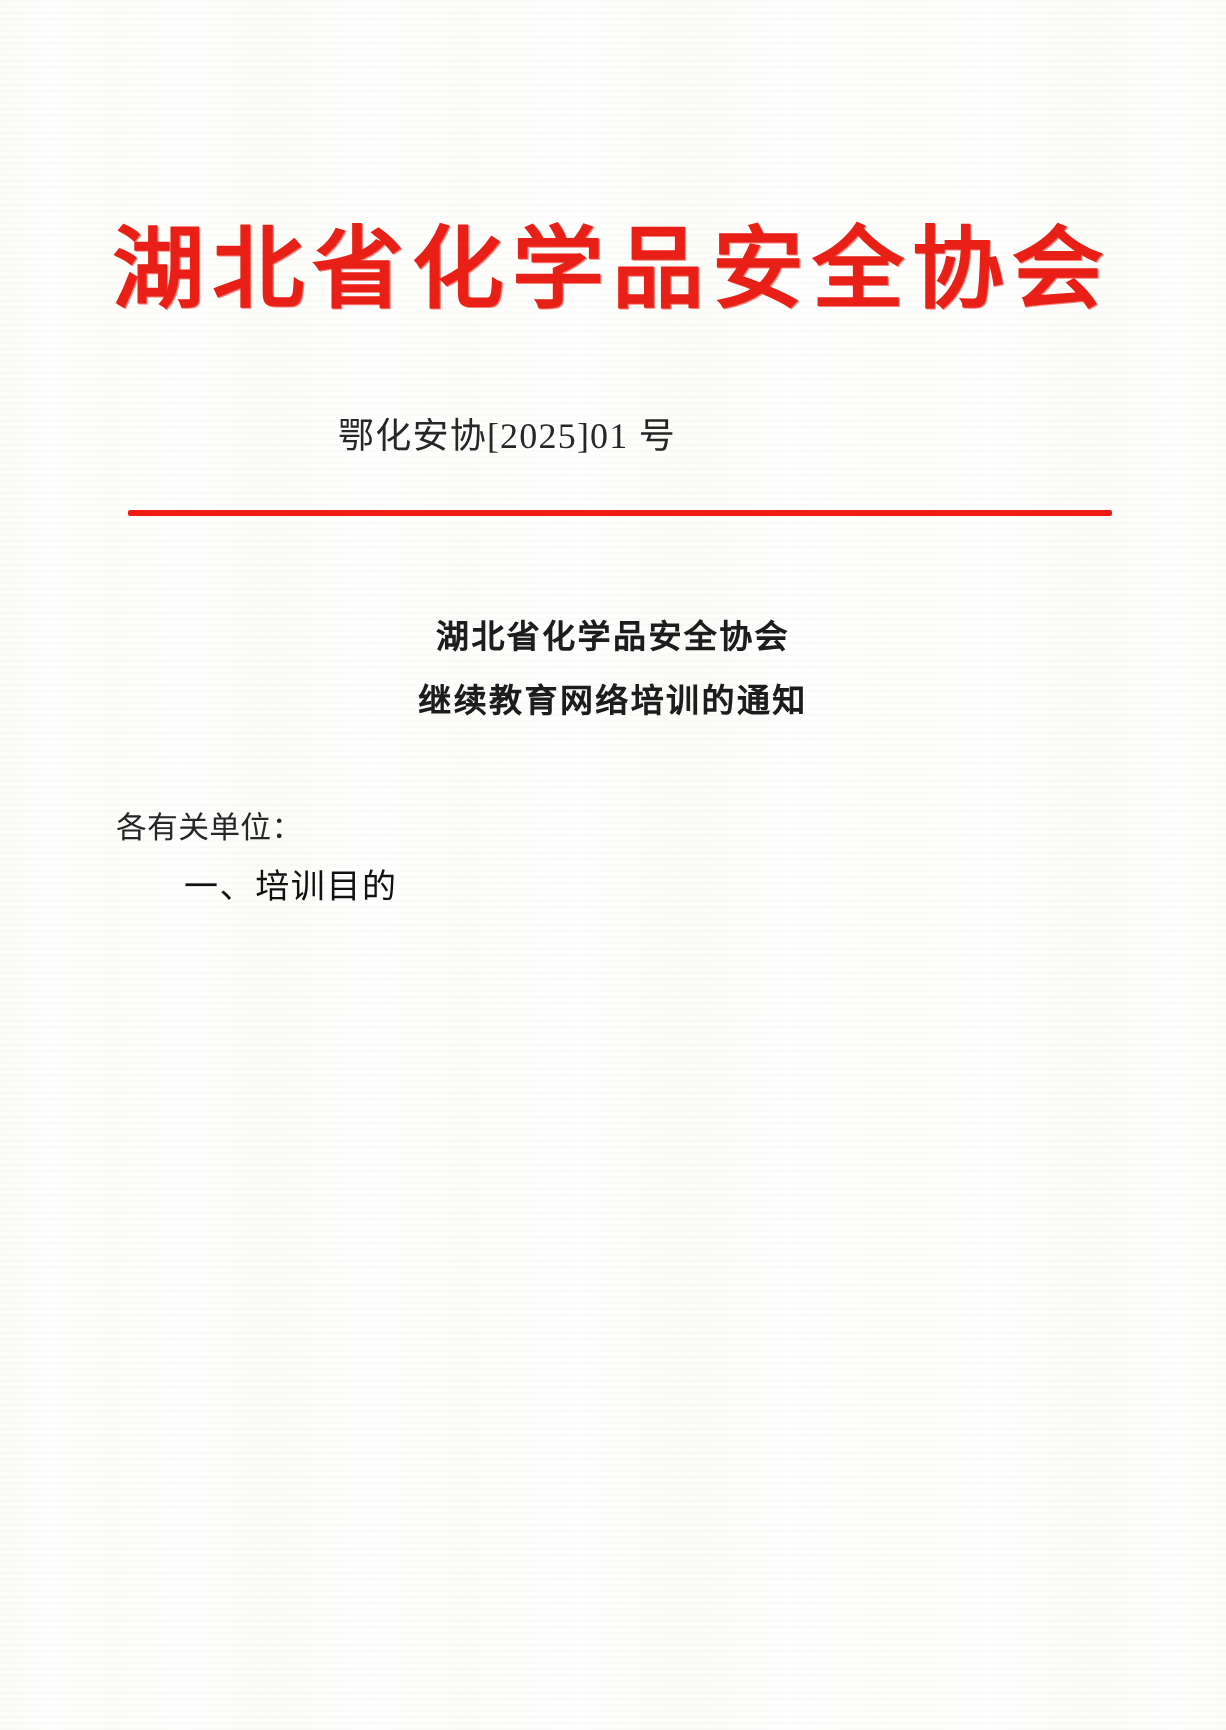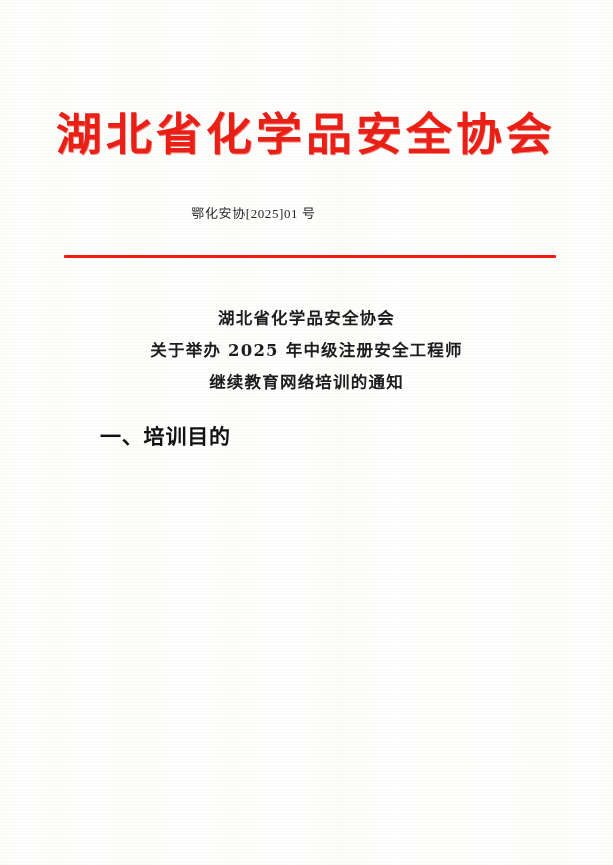--- a/index.html
+++ b/index.html
@@ -61,21 +61,21 @@
     transform: scaleX(1.02);
   }
 
   
   #docnum {
     position: absolute;
     top: 203px;
     left: 0;
     width: 507px;
     text-align: center;
-    font-size: 13px;
+    font-size: 18px;
     color: #272727;
     letter-spacing: 0.6px;
     white-space: nowrap;
   }
 
   
   #redrule {
     position: absolute;
     top: 255px;
     left: 64px;
@@ -121,25 +121,24 @@
   }
   .para.salutation {
     text-indent: 0;
   }
   .para.indent2 {
     text-indent: 2em;
   }
   .para.heading {
     text-indent: 2em;
     font-family: "DejaVu Sans", "Liberation Sans", sans-serif;
-    font-weight: 700;
-    font-size: 21px;
+    font-weight: 400;
+    font-size: 17px;
     letter-spacing: 0.8px;
     color: #111111;
-    margin-top: 23px;
   }
 
   
   #grain {
     position: absolute;
     inset: 0;
     pointer-events: none;
     opacity: 0.035;
     background-image:
       repeating-linear-gradient(0deg, rgba(0,0,0,0.5) 0 1px, transparent 1px 3px);
@@ -153,22 +152,22 @@
   <div id="letterhead">
     <span class="org" style="color: rgb(234, 32, 23); text-shadow: rgba(234, 32, 23, 0.55) 0.6px 0.6px 0px;">湖北省化学品安全协会</span>
   </div>
 
   <div id="docnum">鄂化安协[2025]01 号</div>
 
   <div id="redrule" style="background: rgb(240, 28, 20);"></div>
 
   <div id="titleblock">
     <div class="tline">湖北省化学品安全协会</div>
-    <div class="tline">关于举办 2025 年中级注册安全工程师</div>
     <div class="tline">继续教育网络培训的通知</div>
   </div>
 
   <div id="bodyblock">
+    <p class="para salutation">各有关单位：</p>
     <p class="para heading">一、培训目的</p>
   </div>
 
   <div id="grain"></div>
 </div>
 
 </body></html>

